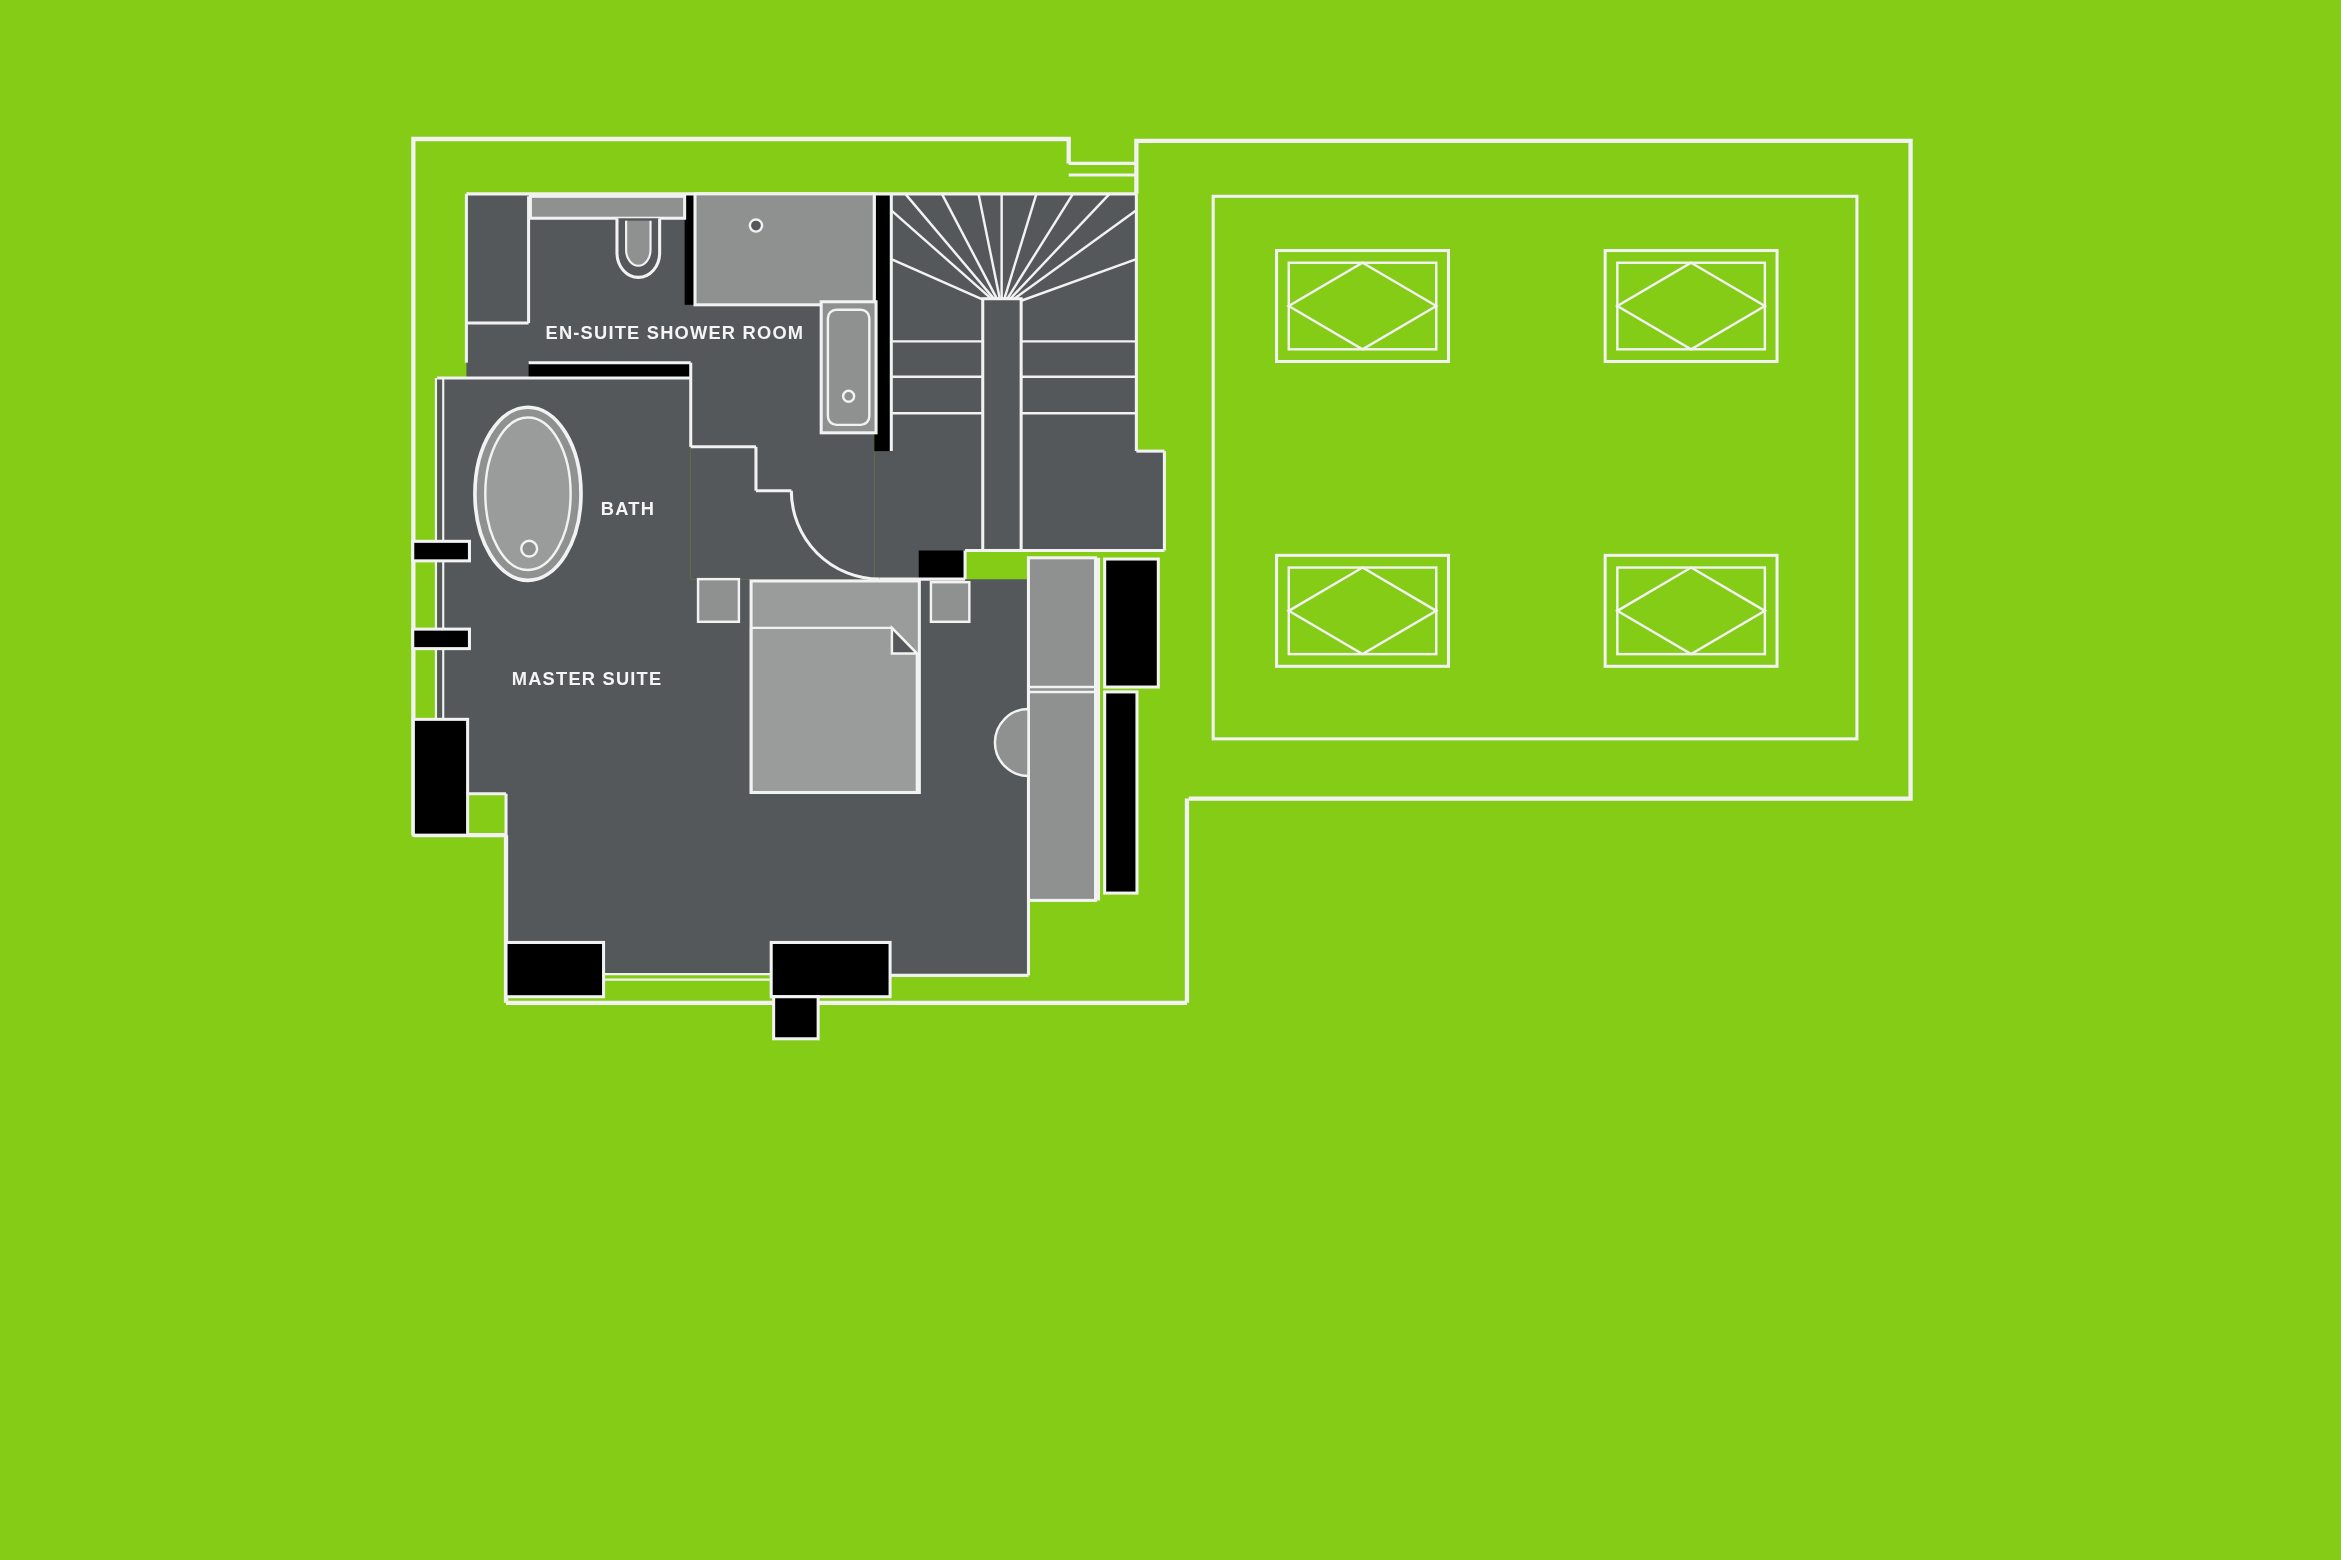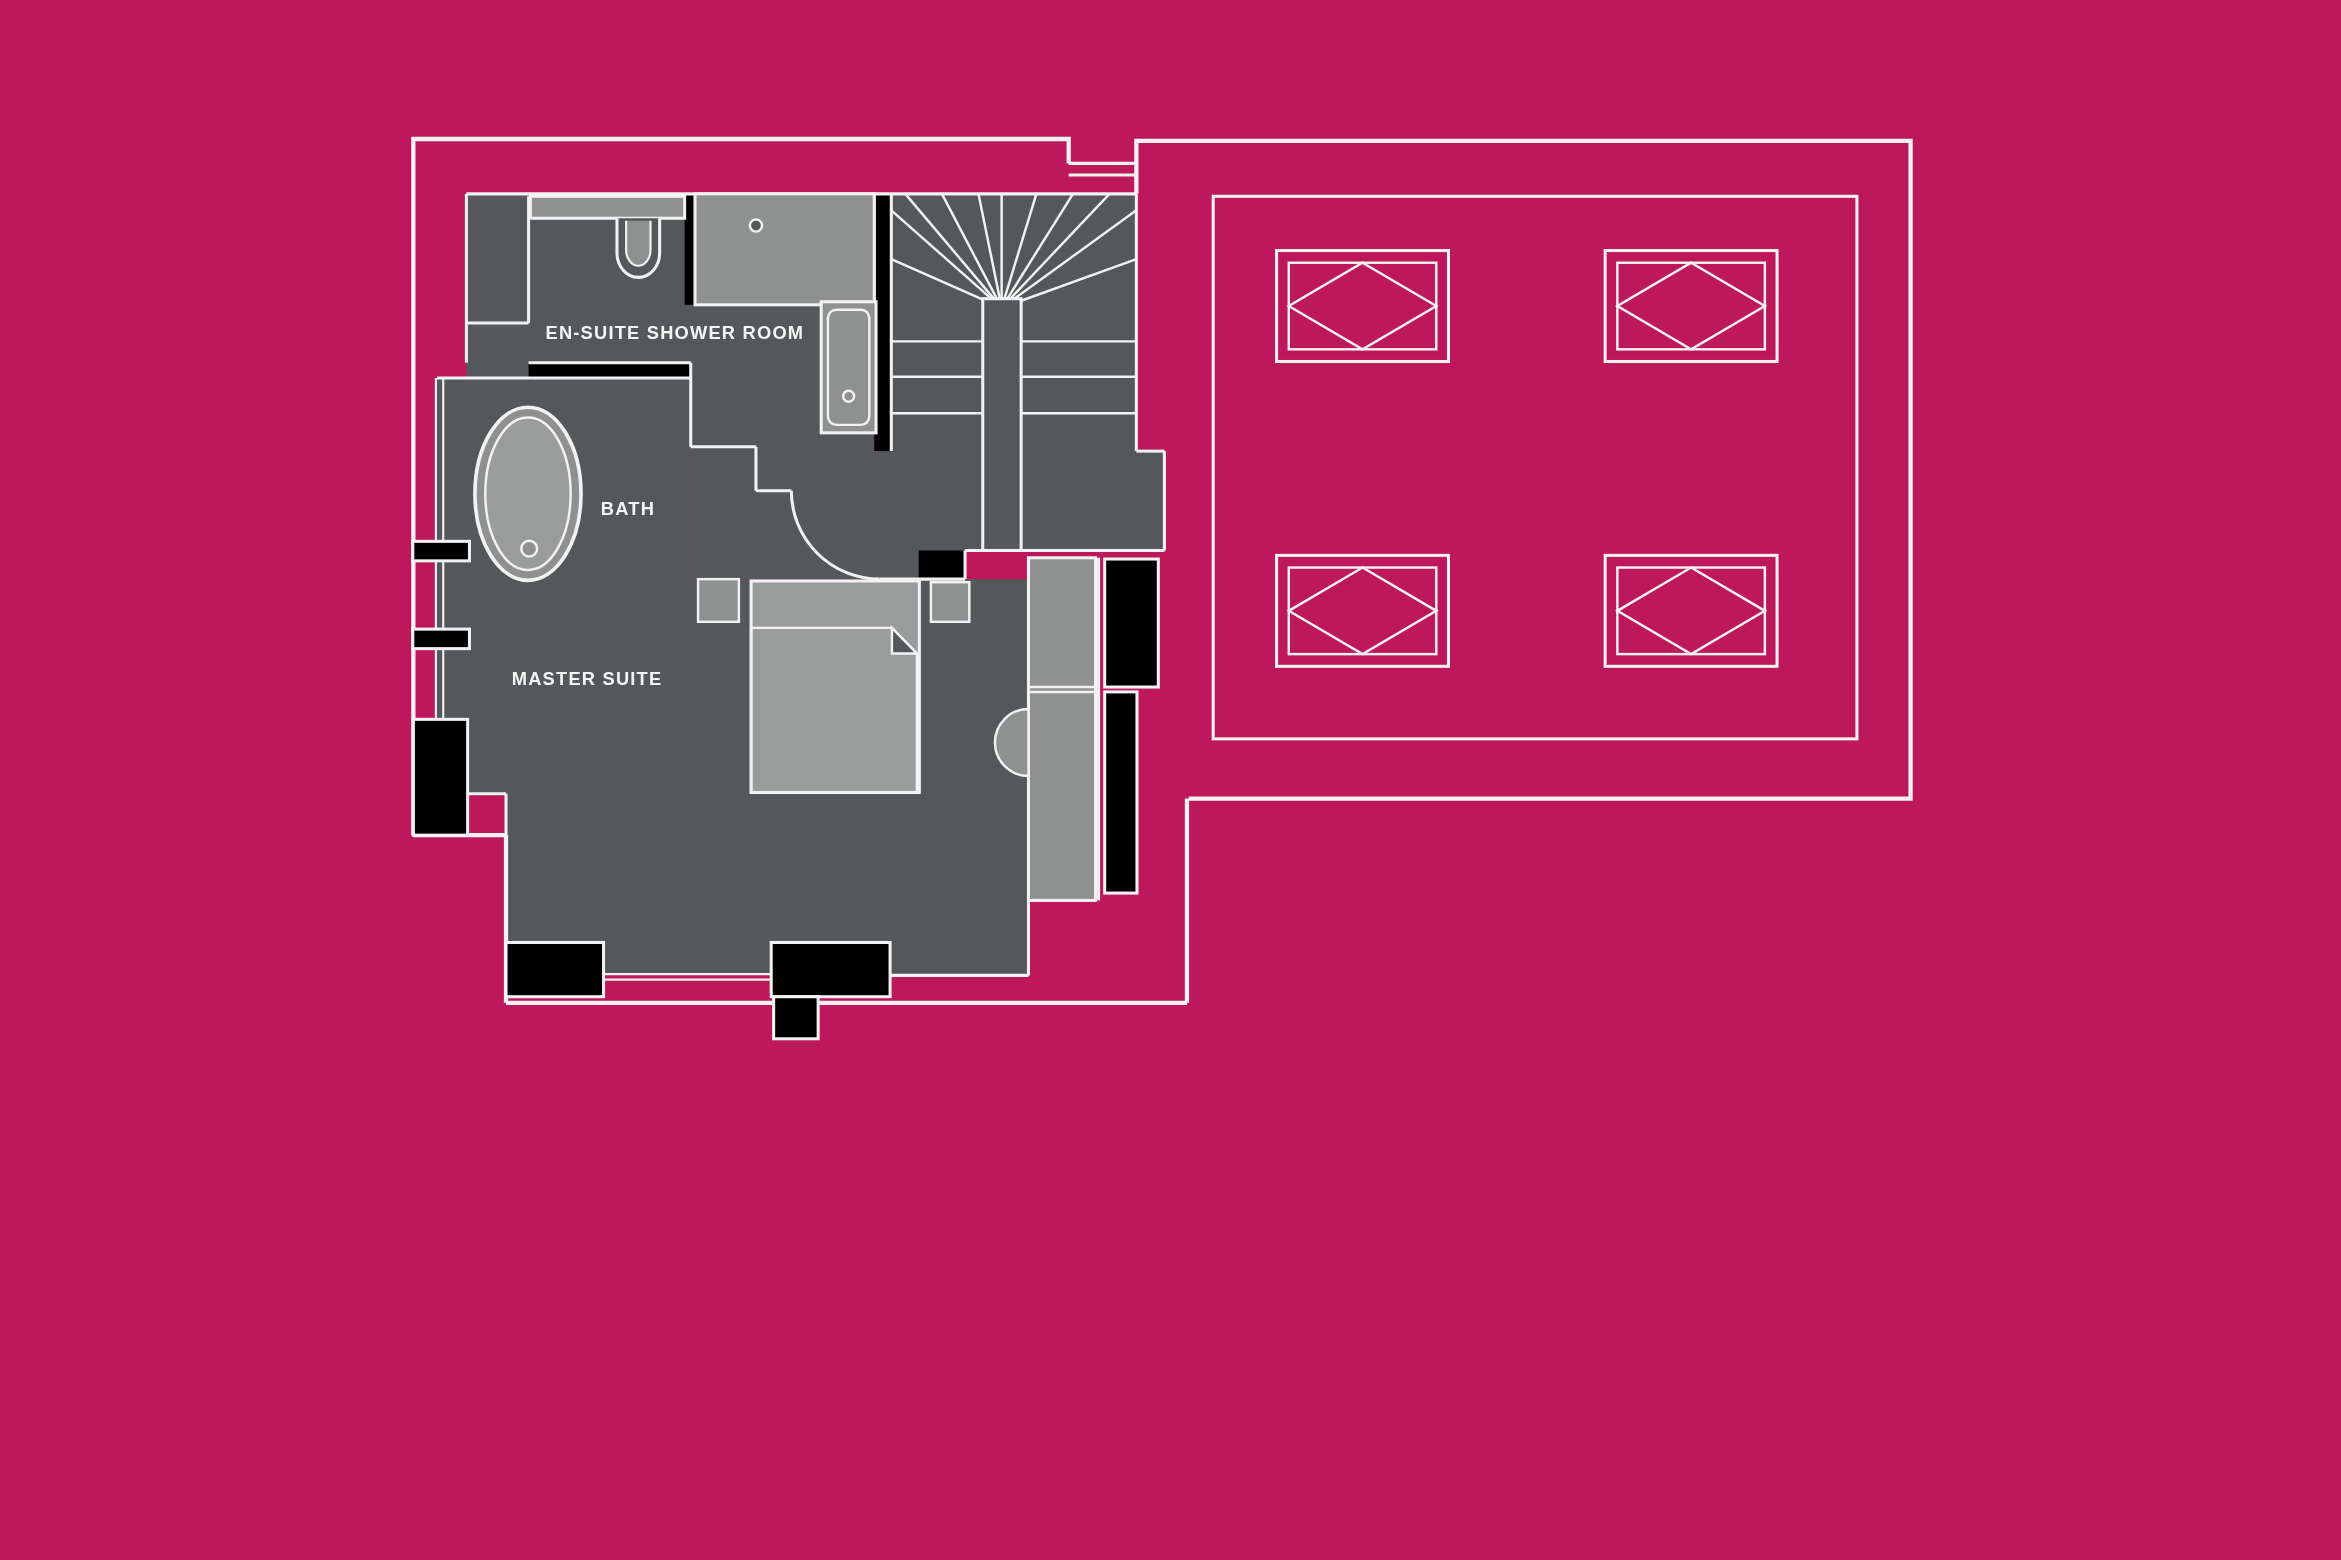--- a/index.html
+++ b/index.html
@@ -1,16 +1,16 @@
 <!DOCTYPE html>
 <html style="font-size:9.8px"><head>
 <meta charset="utf-8">
 <style>
   html,body{margin:0;padding:0;background:#000;}
-  .stage{width:100vw;height:100vh;display:flex;align-items:flex-end;justify-content:center;background:#be185d;}
+  .stage{width:100vw;height:100vh;display:flex;align-items:flex-end;justify-content:center;background:#84cc16;}
   svg{display:block;width:100%;height:100%;}
   .plan-label{font-family:"Liberation Sans","DejaVu Sans",sans-serif;font-weight:bold;fill:#f5f5f5;
               font-size:30px;letter-spacing:2px;text-anchor:middle;}
   .wline{stroke:#f2f2f2;fill:none;}
   .w7{stroke-width:7;} .w5{stroke-width:5;} .w4{stroke-width:4;} .w3{stroke-width:3.5;}
   .floor{fill:#54585a;} .lite{fill:#8f9191;} .liter{fill:#9a9c9c;} .voidb{fill:#000;}
 </style>
 </head>
 <body>
 

